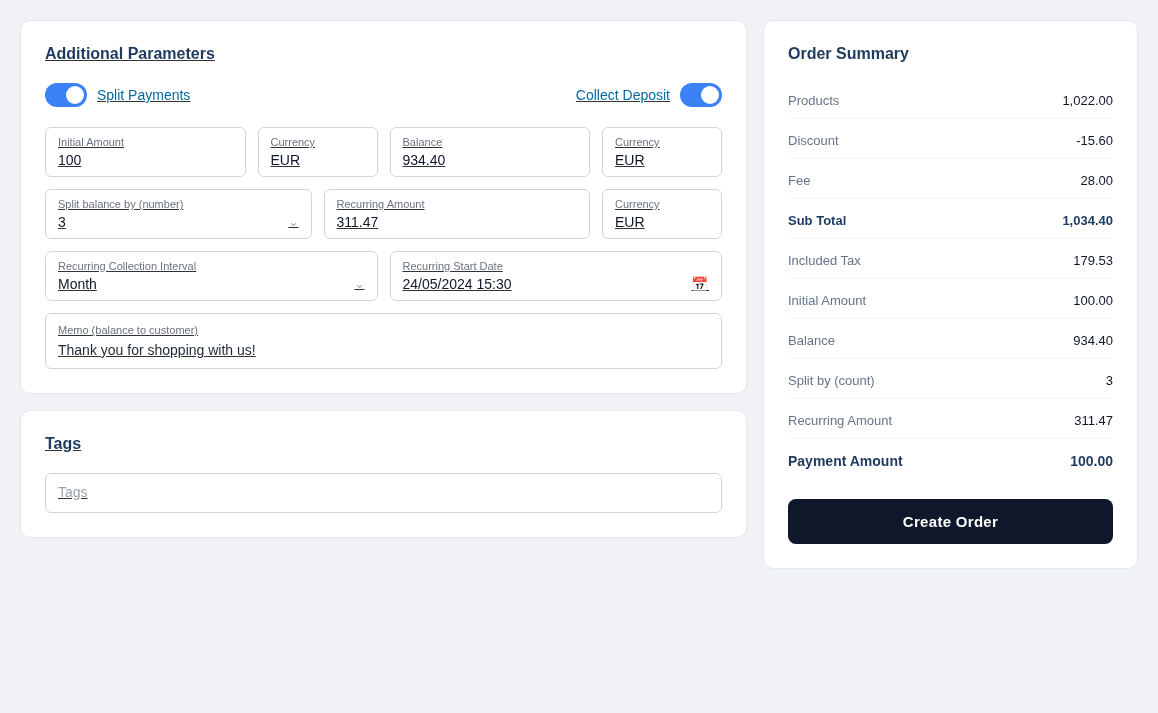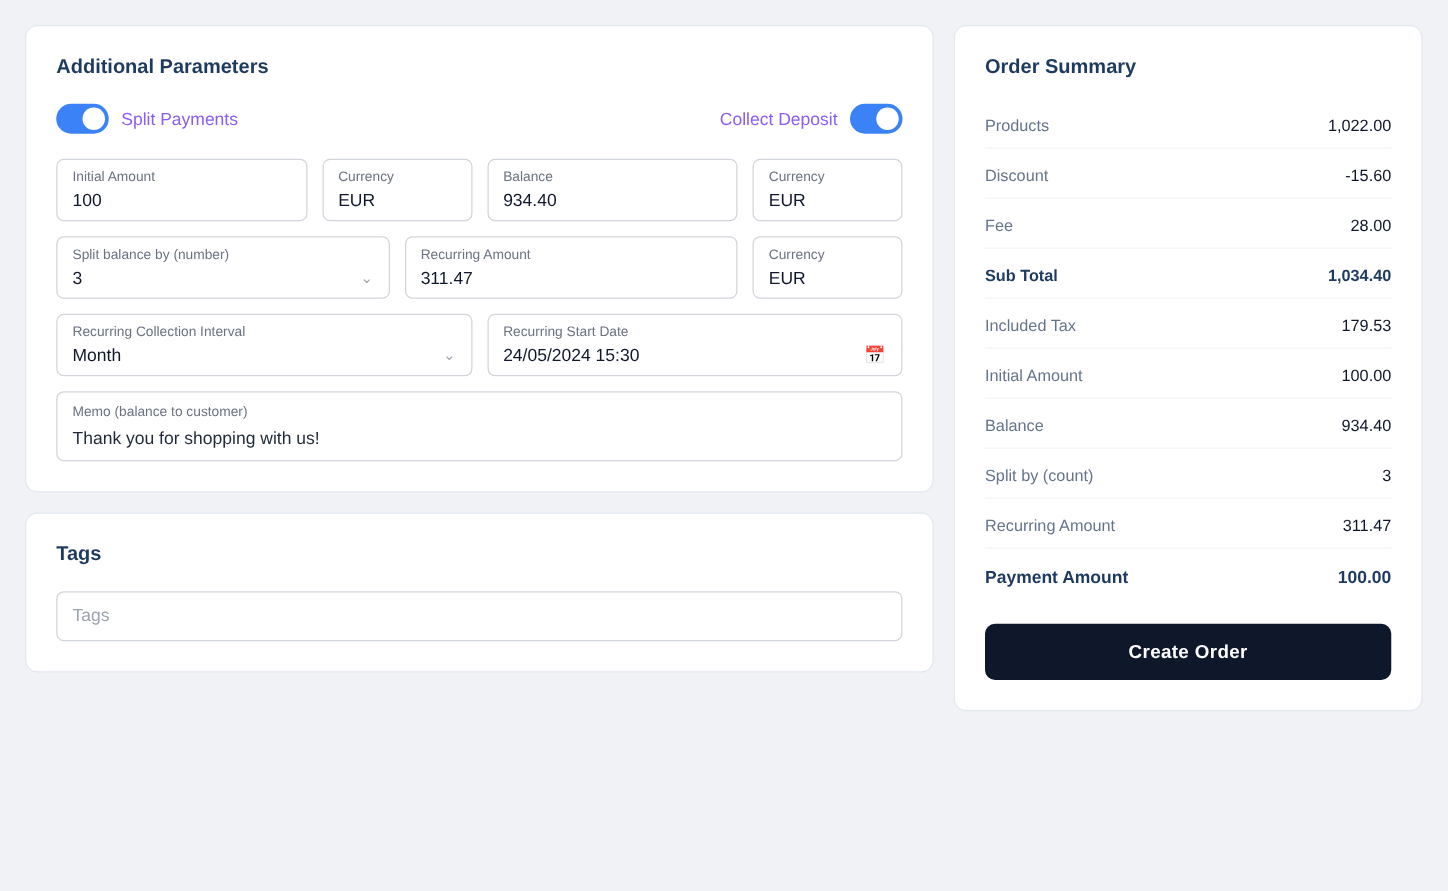--- a/index.html
+++ b/index.html
@@ -16,20 +16,21 @@
       display: flex;
       gap: 16px;
       max-width: 1118px;
       margin: 0 auto;
     }
     .left-col {
       flex: 1;
       display: flex;
       flex-direction: column;
       gap: 16px;
+      text-decoration: underline;
     }
     .right-col {
       width: 375px;
     }
     .card {
       background: #fff;
       border: 1px solid #e2e8f0;
       border-radius: 10px;
       padding: 24px;
     }
@@ -73,21 +74,21 @@
       height: 18px;
       border-radius: 50%;
       background: #fff;
       transition: left 0.2s;
     }
     .toggle.on .toggle-thumb {
       left: 21px;
     }
     .toggle-label {
       font-size: 14px;
-      color: #8b5cf6;
+      color: #0369a1;
     }
 
     
     .form-row {
       display: flex;
       gap: 12px;
       margin-bottom: 12px;
     }
     .form-field {
       display: flex;

